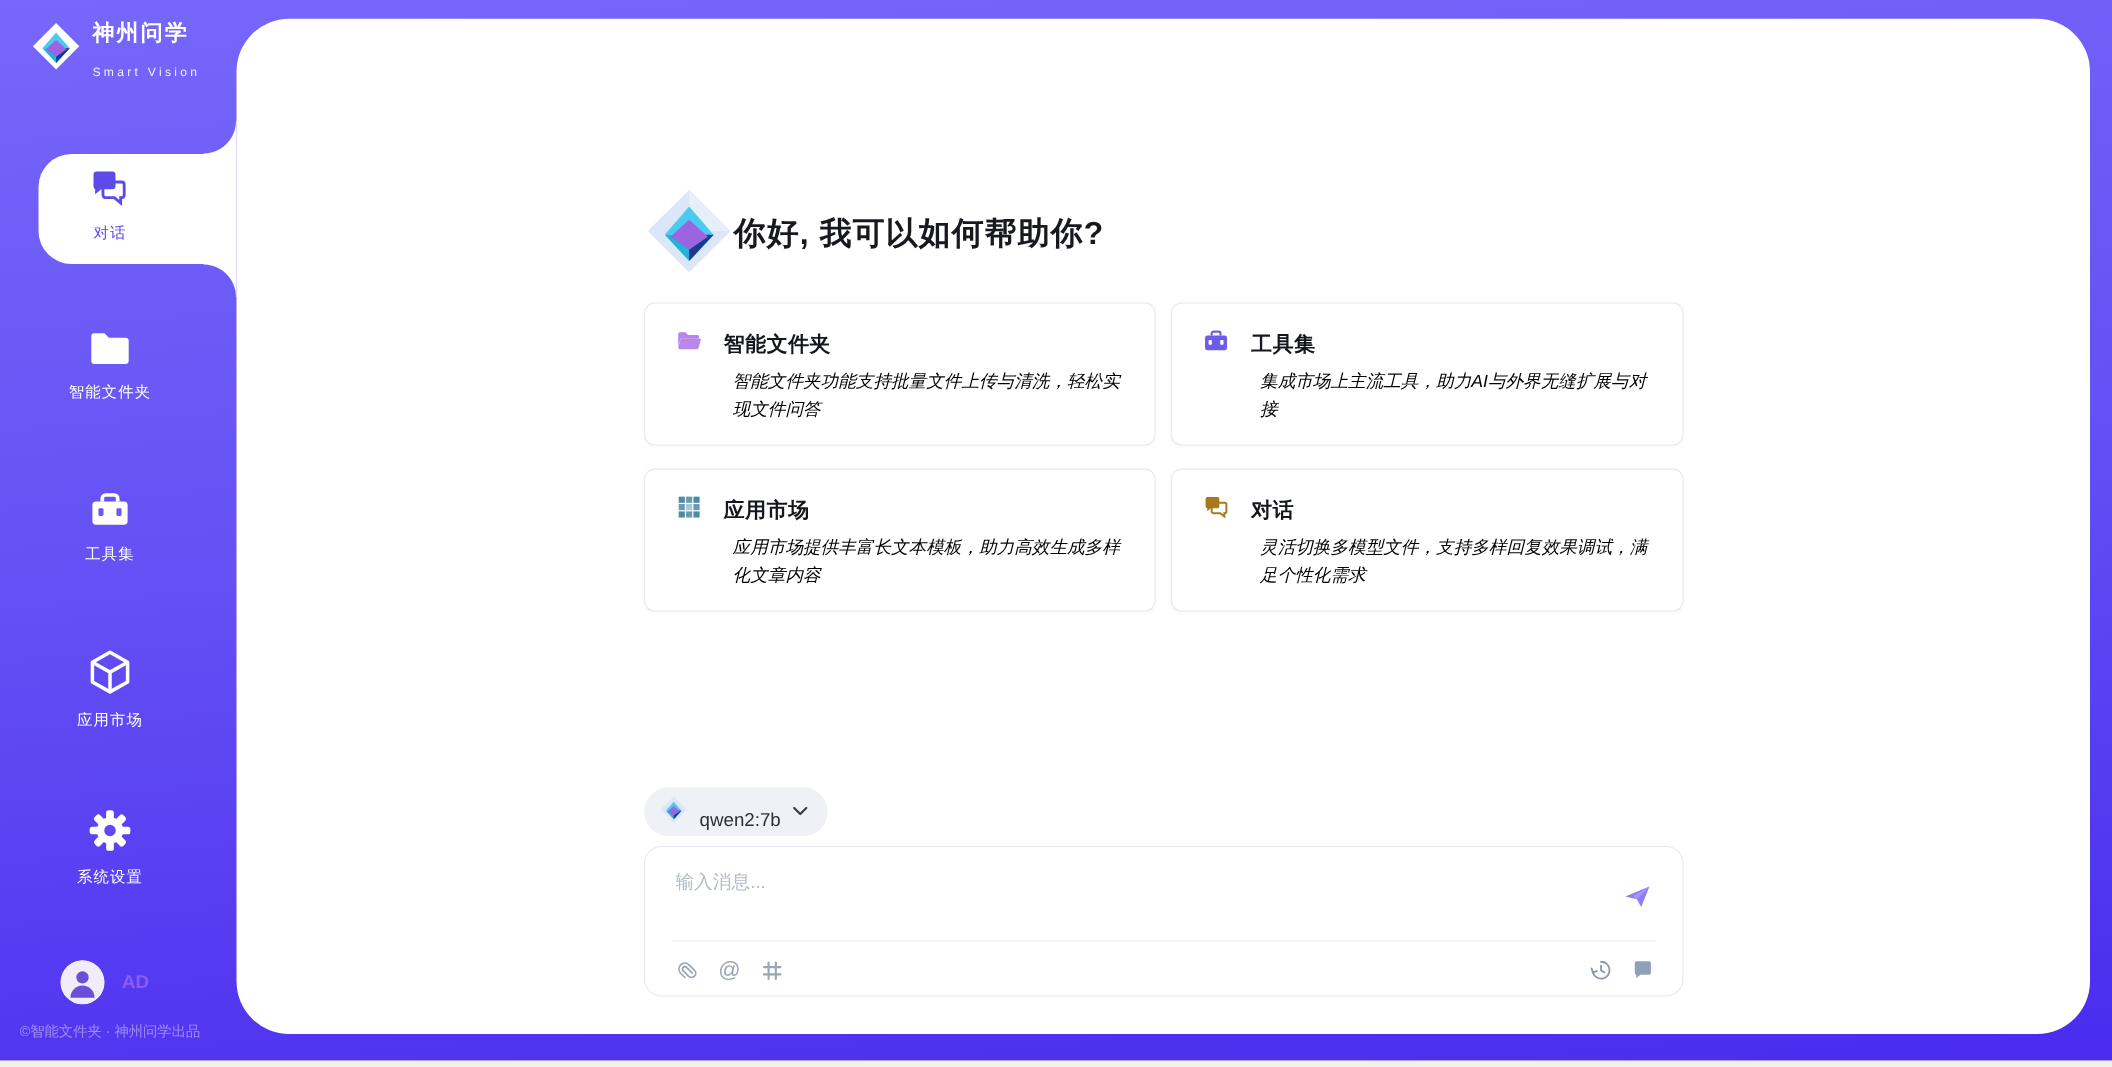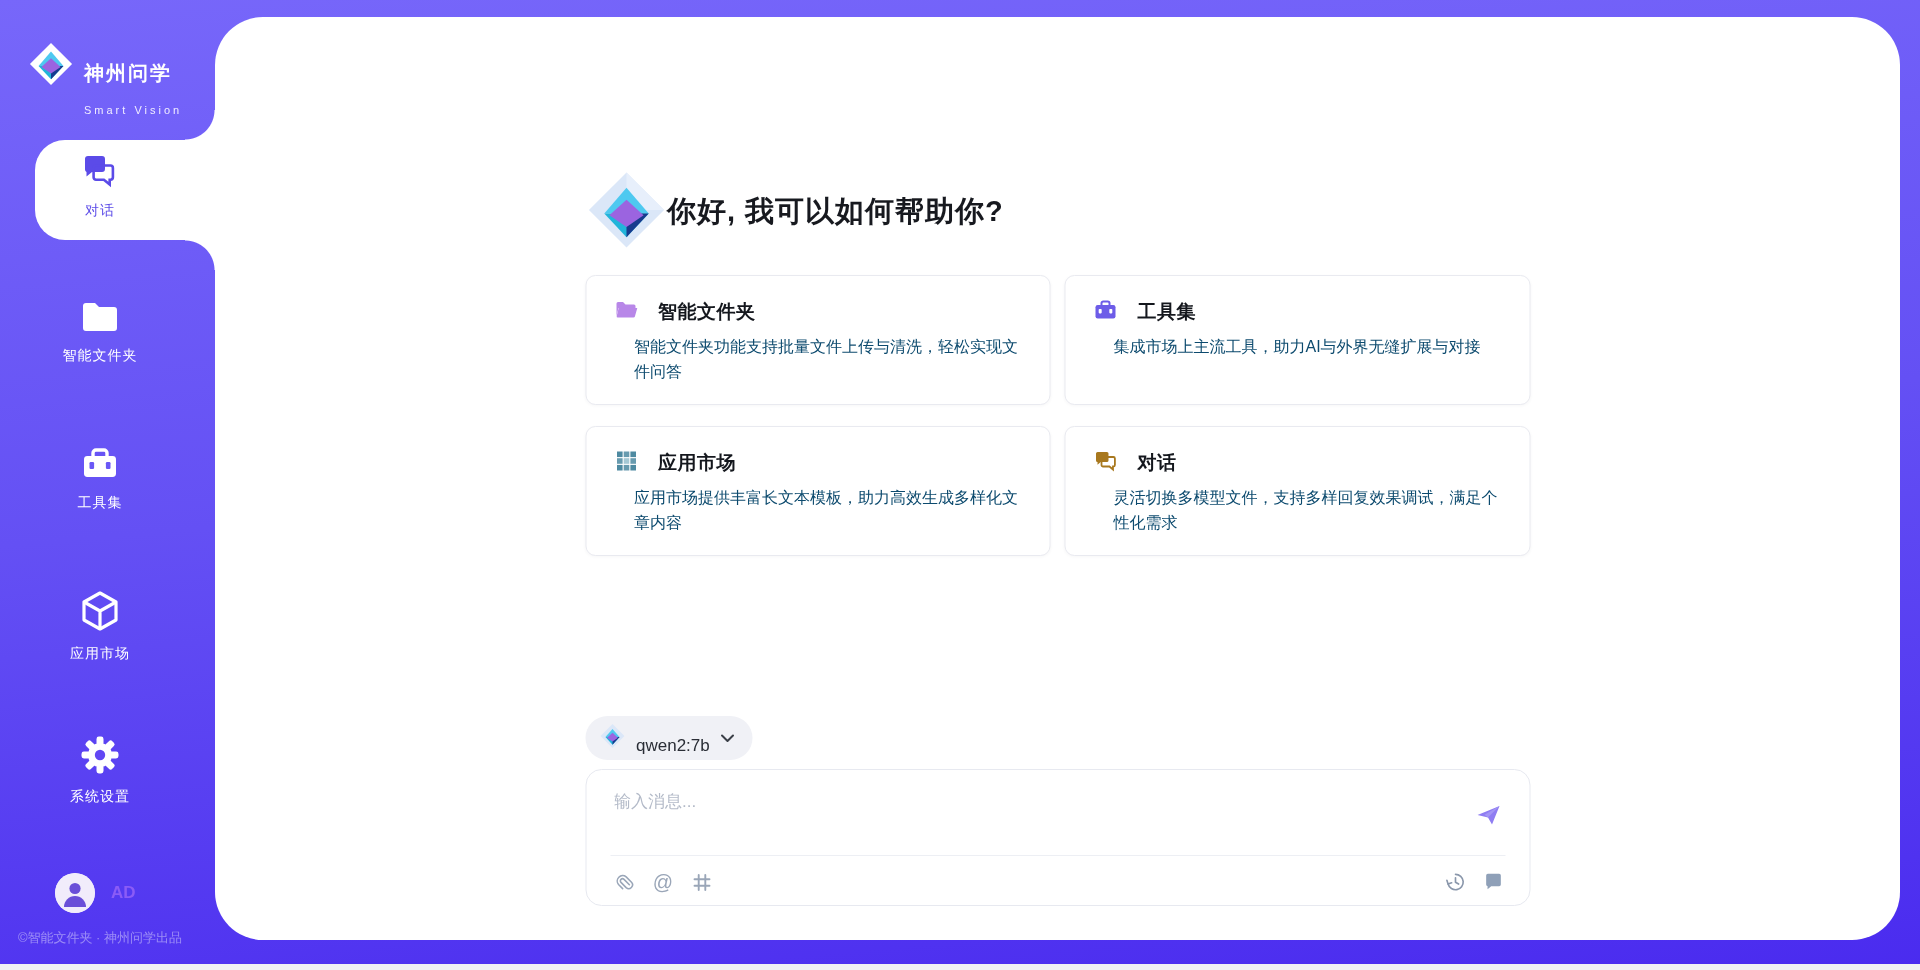--- a/index.html
+++ b/index.html
@@ -12,21 +12,21 @@
 
   
   .main-panel {
     position:absolute; left:215px; top:17px; right:20px; bottom:30px;
     background:#fff; border-radius:48px; z-index:2;
   }
 
   
   .sidebar { position:absolute; left:0; top:0; width:215px; height:100%; z-index:3; }
   .brand { position:absolute; left:28px; top:16px; display:flex; align-items:center; gap:10px; }
-  .brand-text .cn { color:#fff; font-size:20px; font-weight:700; letter-spacing:2px;margin-top:44px; }
+  .brand-text .cn { color:#fff; font-size:20px; font-weight:700; letter-spacing:2px; }
   .brand-text .en { color:#f0edff; font-size:11px; letter-spacing:3px; margin-top:17px; }
 
   .nav-item { position:absolute; left:0; width:200px; text-align:center; cursor:pointer; }
   .nav-item .lbl { display:block; color:#fff; font-size:14px; margin-top:9px; letter-spacing:1px; }
 
   .nav-active-bg {
     position:absolute; left:35px; top:140px; height:100px; width:180px;
     background:#fff; border-radius:30px 0 0 30px; cursor:pointer;
   }
   .nav-active-bg::before, .nav-active-bg::after {
@@ -56,21 +56,21 @@
 
   .cards { position:absolute; top:258px; left:0; width:945px; display:grid;
            grid-template-columns:1fr 1fr; column-gap:14px; row-gap:21px; }
   .card {
     height:130px; background:#fff; border:1px solid #e9eaf0; border-radius:10px;
     padding:22px 24px 0 28px; cursor:pointer;
     box-shadow:0 1px 3px rgba(40,40,80,0.04);
   }
   .card-head { display:flex; align-items:center; gap:20px; }
   .card-title { font-size:19px; font-weight:700; color:#14171d; letter-spacing:0.5px; }
-  .card-desc { margin-left:20px; margin-top:9px; font-size:16px; line-height:1.55; color:#0c4a6e; }
+  .card-desc { margin-left:52px; margin-top:9px; font-size:16px; line-height:1.55; color:#000000;font-style:italic; }
 
   .model-pill {
     position:absolute; top:699px; left:0; height:44px; padding:0 18px 0 14px;
     background:#f0f1f6; border-radius:22px; display:inline-flex; align-items:center; gap:11px;
     cursor:pointer;
   }
   .model-name { font-size:17px; color:#2a2e36;margin-top:16px; }
 
   .composer {
     position:absolute; top:752px; left:0; width:945px; height:137px;

